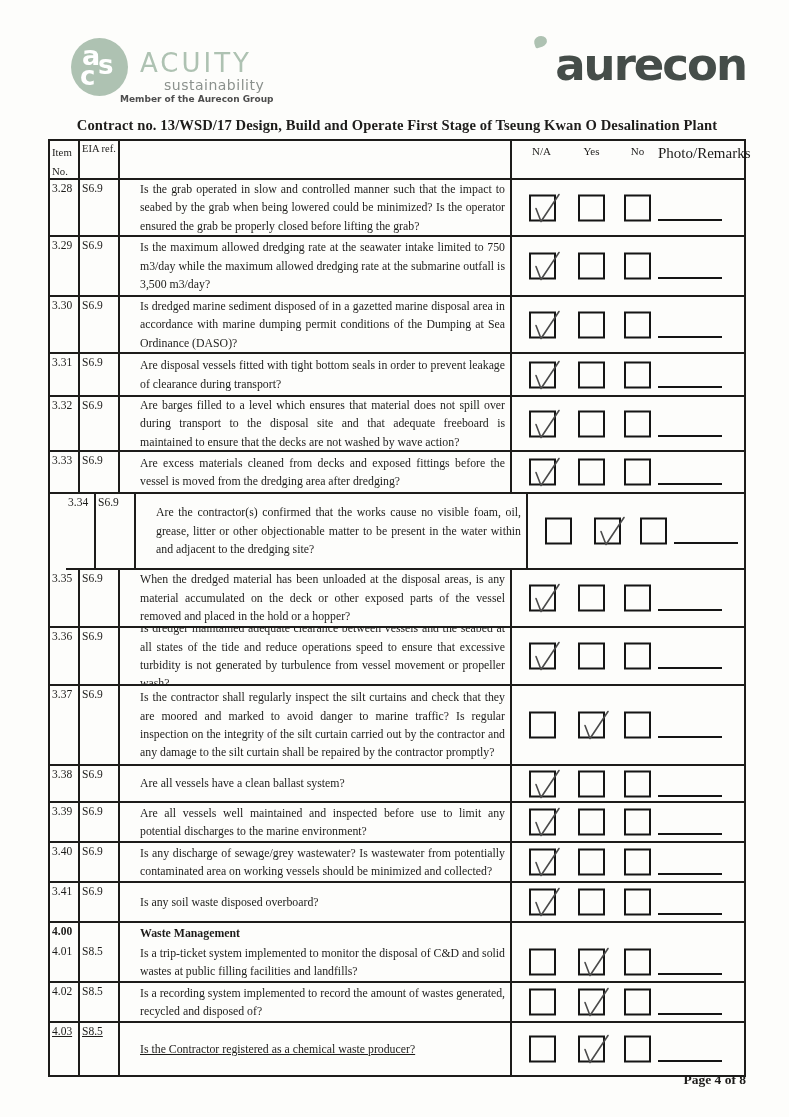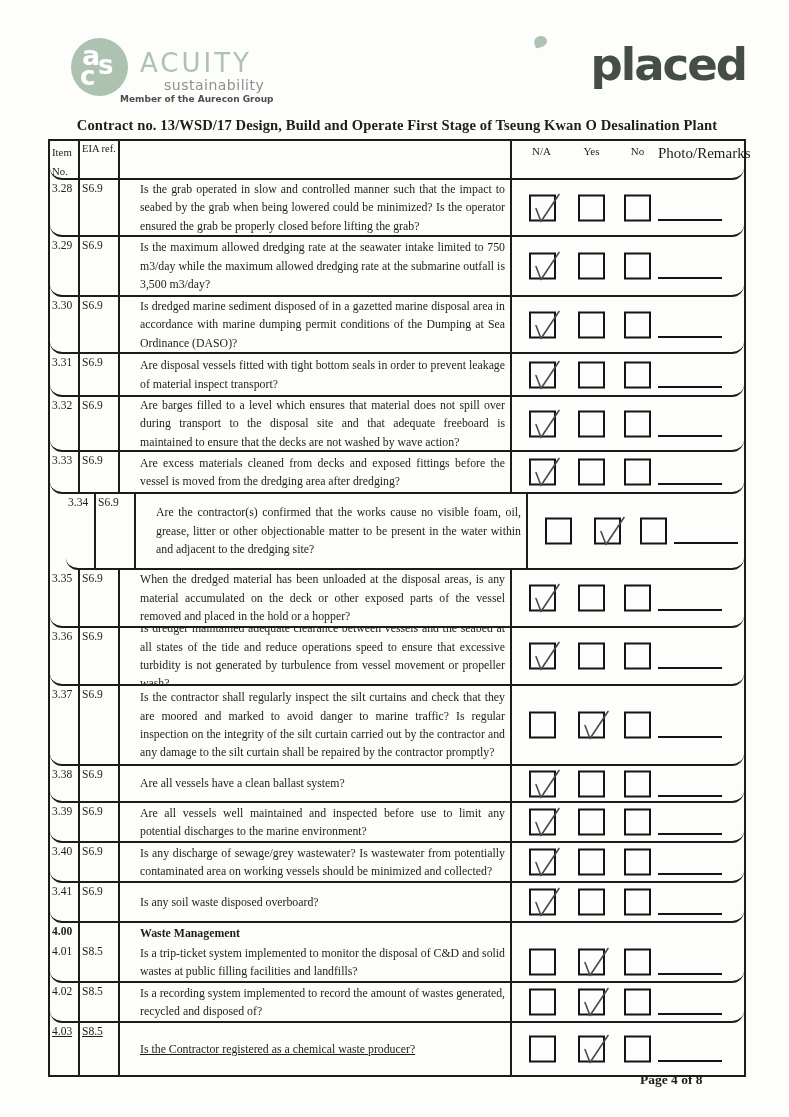--- a/index.html
+++ b/index.html
@@ -27,21 +27,21 @@
   .aurecon-dot{position:absolute;left:12px;top:-6px;width:13px;height:11px;border-radius:60% 60% 60% 20%;
         background:var(--sage);transform:rotate(-18deg);}
 
   
   .doc-title{position:absolute;left:40px;top:117px;width:714px;text-align:center;
         font-weight:bold;font-size:14.6px;letter-spacing:.1px;}
 
   
   .ctable{position:absolute;left:48px;top:139px;width:698px;border:2px solid var(--ink);box-sizing:border-box;}
   .trow{display:grid;grid-template-columns:30px 40px 392px 1fr;box-sizing:border-box;
-        border-bottom:2px solid var(--ink);border-radius:12px;}
+        border-bottom:2px solid var(--ink);}
   .trow:last-child{border-bottom:none;}
   .trow.no-border{border-bottom:none;}
   .trow>div{box-sizing:border-box;}
   .c-item{border-right:2px solid var(--ink);font-size:11.5px;padding:2px 0 0 2px;}
   .c-eia {border-right:2px solid var(--ink);font-size:11.5px;padding:2px 0 0 2px;}
   .c-q   {border-right:2px solid var(--ink);font-size:11.8px;line-height:18.4px;
           padding:0 5px 0 20px;display:flex;align-items:center;overflow:hidden;}
   .c-q .qtext{width:100%;text-align:justify;}
   .c-check{position:relative;}
 
@@ -61,42 +61,42 @@
   
   .bx{position:absolute;width:23px;height:23px;border:2px solid #151515;top:50%;
       transform:translateY(-50%);background:transparent;}
   .bx-na{left:17px;} .bx-yes{left:66px;} .bx-no{left:112px;}
   .bx svg{position:absolute;left:-3px;top:-6px;width:34px;height:36px;overflow:visible;display:none;}
   .bx.checked svg{display:block;}
   .remark-line{position:absolute;left:146px;width:64px;height:2px;background:#151515;
       top:calc(50% + 11px);}
 
   
-  .pagenum{position:absolute;left:640px;top:1072px;width:106px;
+  .pagenum{position:absolute;left:640px;top:1072px;width:106px;text-align:right;
       font-weight:bold;font-size:13.5px;}
 </style>
 </head>
 <body>
 
 <div class="page">
 
   <div class="acuity">
     <div class="mono" id="mono">
         <span class="m0">a</span>
         <span class="m1">c</span>
         <span class="m2">s</span>
       </div>
     <div class="acuity-name">ACUITY</div>
     <div class="acuity-tag">sustainability</div>
     <div class="acuity-member">Member of the Aurecon Group</div>
   </div>
 
   <div class="aurecon">
     <span class="aurecon-dot"></span>
-    <span class="aurecon-word">placed</span>
+    <span class="aurecon-word">aurecon</span>
   </div>
 
   <div class="doc-title">Contract no. 13/WSD/17 Design, Build and Operate First Stage of Tseung Kwan O Desalination Plant</div>
 
   <div class="ctable">
     <div class="trow thead">
       <div class="c-item">
         <div>Item</div>
         <div>No.</div>
       </div>
@@ -158,21 +158,21 @@
             </span>
       <span class="bx bx-yes"></span>
       <span class="bx bx-no"></span>
       <span class="remark-line"></span>
     </div>
   </div>
         <div class="trow" style="height: 43px;">
     <div class="c-item">3.31</div>
     <div class="c-eia">S6.9</div>
     <div class="c-q">
-            <div class="qtext">Are disposal vessels fitted with tight bottom seals in order to prevent leakage of material inspect transport?</div>
+            <div class="qtext">Are disposal vessels fitted with tight bottom seals in order to prevent leakage of clearance during transport?</div>
           </div>
     <div class="c-check">
       <span class="bx bx-na checked">
               <svg viewBox="0 0 34 36">
                 <polyline points="8,18 13,31 31,4" fill="none" stroke="#4a4a4a" stroke-width="1.6" stroke-linecap="round" stroke-linejoin="round"></polyline>
               </svg>
             </span>
       <span class="bx bx-yes"></span>
       <span class="bx bx-no"></span>
       <span class="remark-line"></span>

